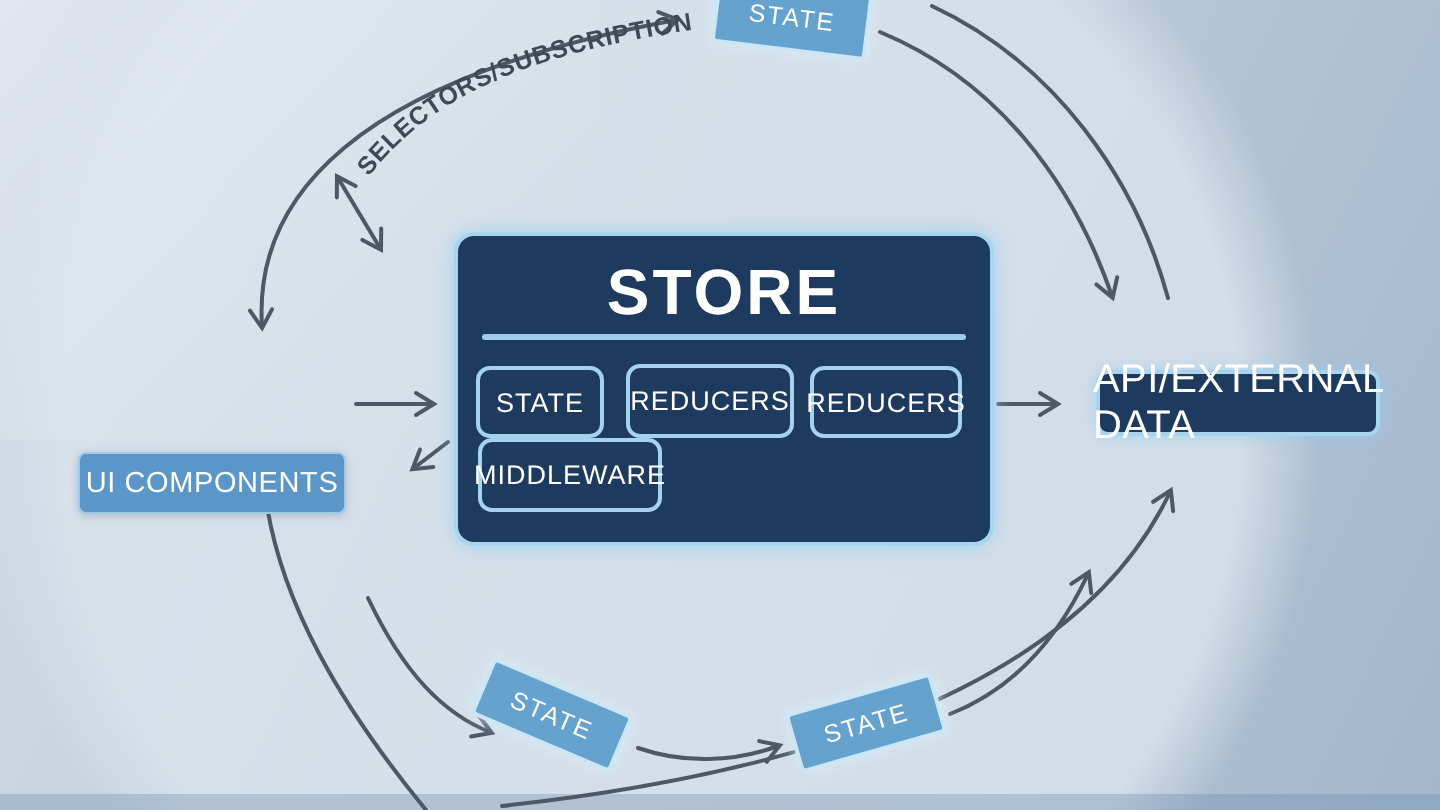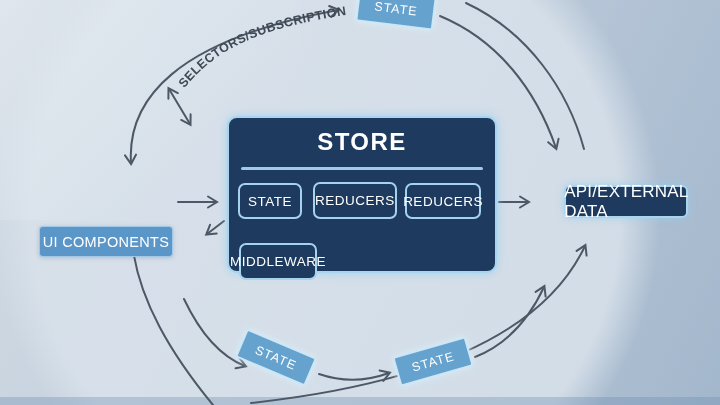--- a/index.html
+++ b/index.html
@@ -54,55 +54,55 @@
   .store {
     left: 227px; top: 116px; width: 270px; height: 157px;
     background: #1e3a5e;
     border: 2px solid #a8d4ee;
     border-radius: 10px;
     box-shadow: 0 0 10px rgba(150,205,240,0.75), 0 0 2px rgba(200,230,250,0.9);
   }
   .store-title {
     position: absolute; left: 0; top: 10px; width: 100%;
     text-align: center;
-    color: #fff; font-size: 24px; font-weight: bold; letter-spacing: 1.5px;
+    color: #fff; font-size: 32px; font-weight: bold; letter-spacing: 1.5px;
   }
   .store-divider {
     position: absolute; left: 12px; top: 49px; width: 242px; height: 3px;
     background: #9fcbe8; border-radius: 2px;
   }
   .slot {
     position: absolute;
     border: 2.5px solid #a5d2ec;
     border-radius: 7px;
     background: #1e3a5e;
     color: #fff; font-size: 13.5px; letter-spacing: 0.5px;
     display: flex; align-items: center; justify-content: center;
   }
   .slot-state      { left:  9px; top: 65px; width:  64px; height: 36px; }
   .slot-reducers1  { left: 84px; top: 64px; width:  84px; height: 37px; }
   .slot-reducers2  { left: 176px; top: 65px; width:  76px; height: 36px; }
-  .slot-middleware { left: 10px; top: 125px; width: 78px; height: 37px; }
+  .slot-middleware { left: 10px; top: 101px; width: 92px; height: 37px; }
 
   .ui-components {
     left: 39px; top: 186px; width: 134px; height: 31px;
     background: #5b96c8;
     border: 1px solid rgba(200,228,246,0.65);
     border-radius: 4px;
     font-size: 14.5px; letter-spacing: 0.3px;
     box-shadow: 0 1px 4px rgba(60,90,125,0.25);
     margin-top: 40px;
   }
 
   .api-external {
-    left: 564px; top: 185px; width: 124px; height: 33px;
+    left: 548px; top: 185px; width: 142px; height: 33px;
     background: #1e3a5e;
     border: 2px solid #a8d4ee;
     border-radius: 6px;
-    font-size: 17px; letter-spacing: 0.2px;
+    font-size: 20px; letter-spacing: 0.2px;
     box-shadow: 0 0 8px rgba(150,205,240,0.7);
   }
 
   .dispatch-circle {
     left: 148px; top: 233px; width: 67px; height: 67px;
     background: #1c3350;
     border: 2px solid rgba(205,232,248,0.85);
     border-radius: 50%;
     box-shadow: 0 0 9px rgba(175,215,242,0.8);
     flex-direction: column;

